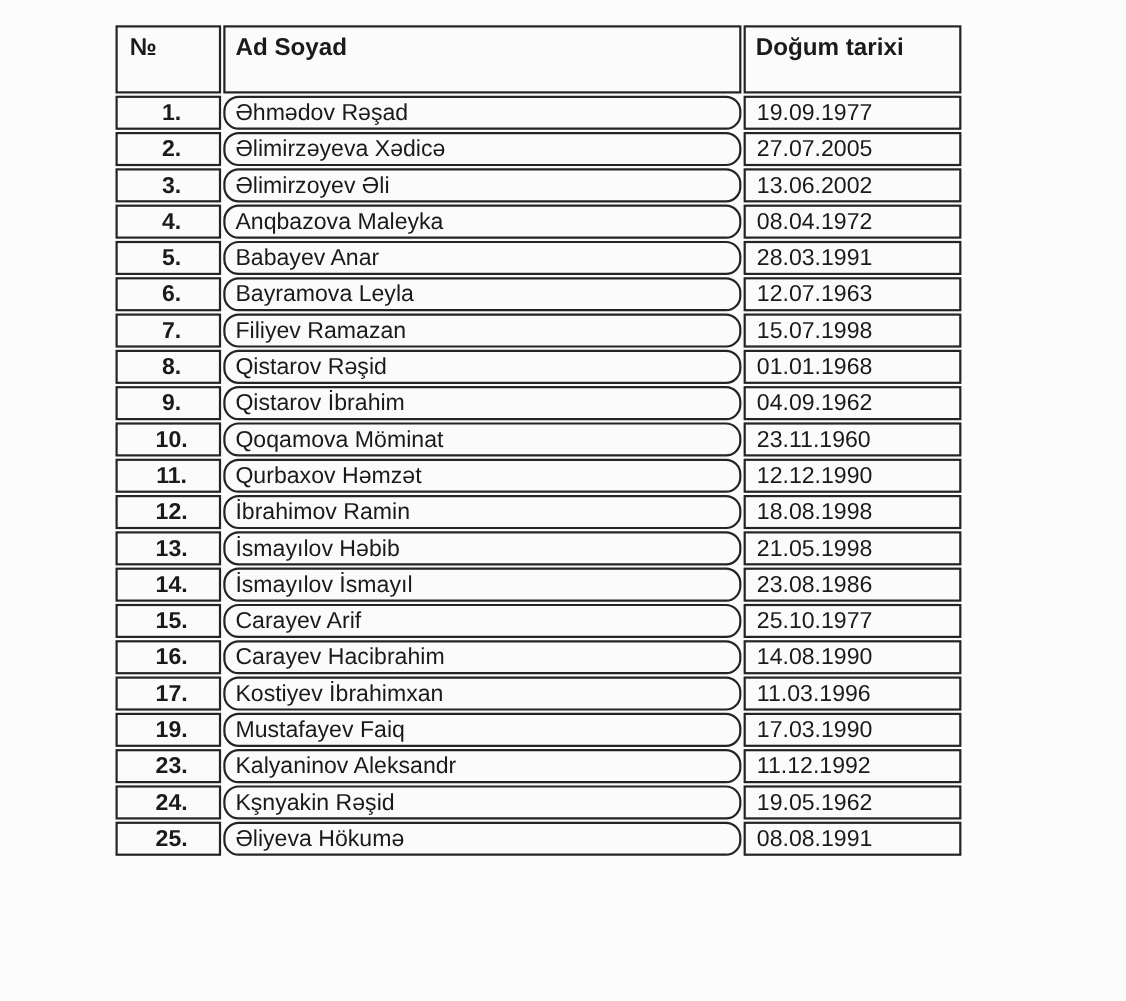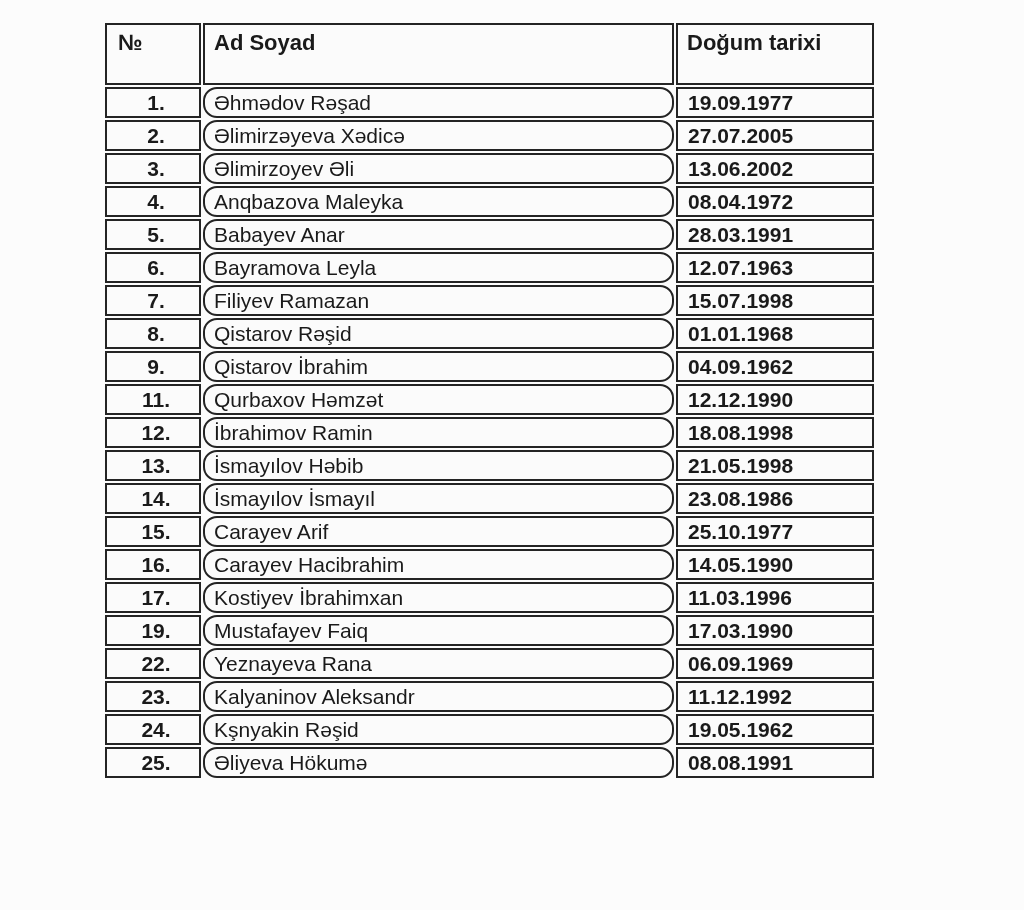--- a/index.html
+++ b/index.html
@@ -52,21 +52,21 @@
     text-align: center;
     font-weight: bold;
     padding-left: 6px;
   }
   td.cell-name {
     font-weight: normal;
     padding-left: 9px;
     border-radius: 14px;
   }
   td.cell-dob {
-    font-weight: bold;
+    font-weight: normal;
     padding-left: 10px;
   }
 </style>
 </head>
 <body>
 
 <div class="page">
   <table class="roster">
     <colgroup>
       <col class="c-no">
@@ -120,20 +120,25 @@
     <td class="cell-no">8.</td>
     <td class="cell-name">Qistarov Rəşid</td>
     <td class="cell-dob">01.01.1968</td>
   </tr>
         <tr>
     <td class="cell-no">9.</td>
     <td class="cell-name">Qistarov İbrahim</td>
     <td class="cell-dob">04.09.1962</td>
   </tr>
         <tr>
+    <td class="cell-no">10.</td>
+    <td class="cell-name">Qoqamova Möminat</td>
+    <td class="cell-dob">23.11.1960</td>
+  </tr>
+        <tr>
     <td class="cell-no">11.</td>
     <td class="cell-name">Qurbaxov Həmzət</td>
     <td class="cell-dob">12.12.1990</td>
   </tr>
         <tr>
     <td class="cell-no">12.</td>
     <td class="cell-name">İbrahimov Ramin</td>
     <td class="cell-dob">18.08.1998</td>
   </tr>
         <tr>
@@ -147,36 +152,31 @@
     <td class="cell-dob">23.08.1986</td>
   </tr>
         <tr>
     <td class="cell-no">15.</td>
     <td class="cell-name">Carayev Arif</td>
     <td class="cell-dob">25.10.1977</td>
   </tr>
         <tr>
     <td class="cell-no">16.</td>
     <td class="cell-name">Carayev Hacibrahim</td>
-    <td class="cell-dob">14.05.1990</td>
+    <td class="cell-dob">14.08.1990</td>
   </tr>
         <tr>
     <td class="cell-no">17.</td>
     <td class="cell-name">Kostiyev İbrahimxan</td>
     <td class="cell-dob">11.03.1996</td>
   </tr>
         <tr>
     <td class="cell-no">19.</td>
     <td class="cell-name">Mustafayev Faiq</td>
     <td class="cell-dob">17.03.1990</td>
-  </tr>
-        <tr>
-    <td class="cell-no">22.</td>
-    <td class="cell-name">Yeznayeva Rana</td>
-    <td class="cell-dob">06.09.1969</td>
   </tr>
         <tr>
     <td class="cell-no">23.</td>
     <td class="cell-name">Kalyaninov Aleksandr</td>
     <td class="cell-dob">11.12.1992</td>
   </tr>
         <tr>
     <td class="cell-no">24.</td>
     <td class="cell-name">Kşnyakin Rəşid</td>
     <td class="cell-dob">19.05.1962</td>

